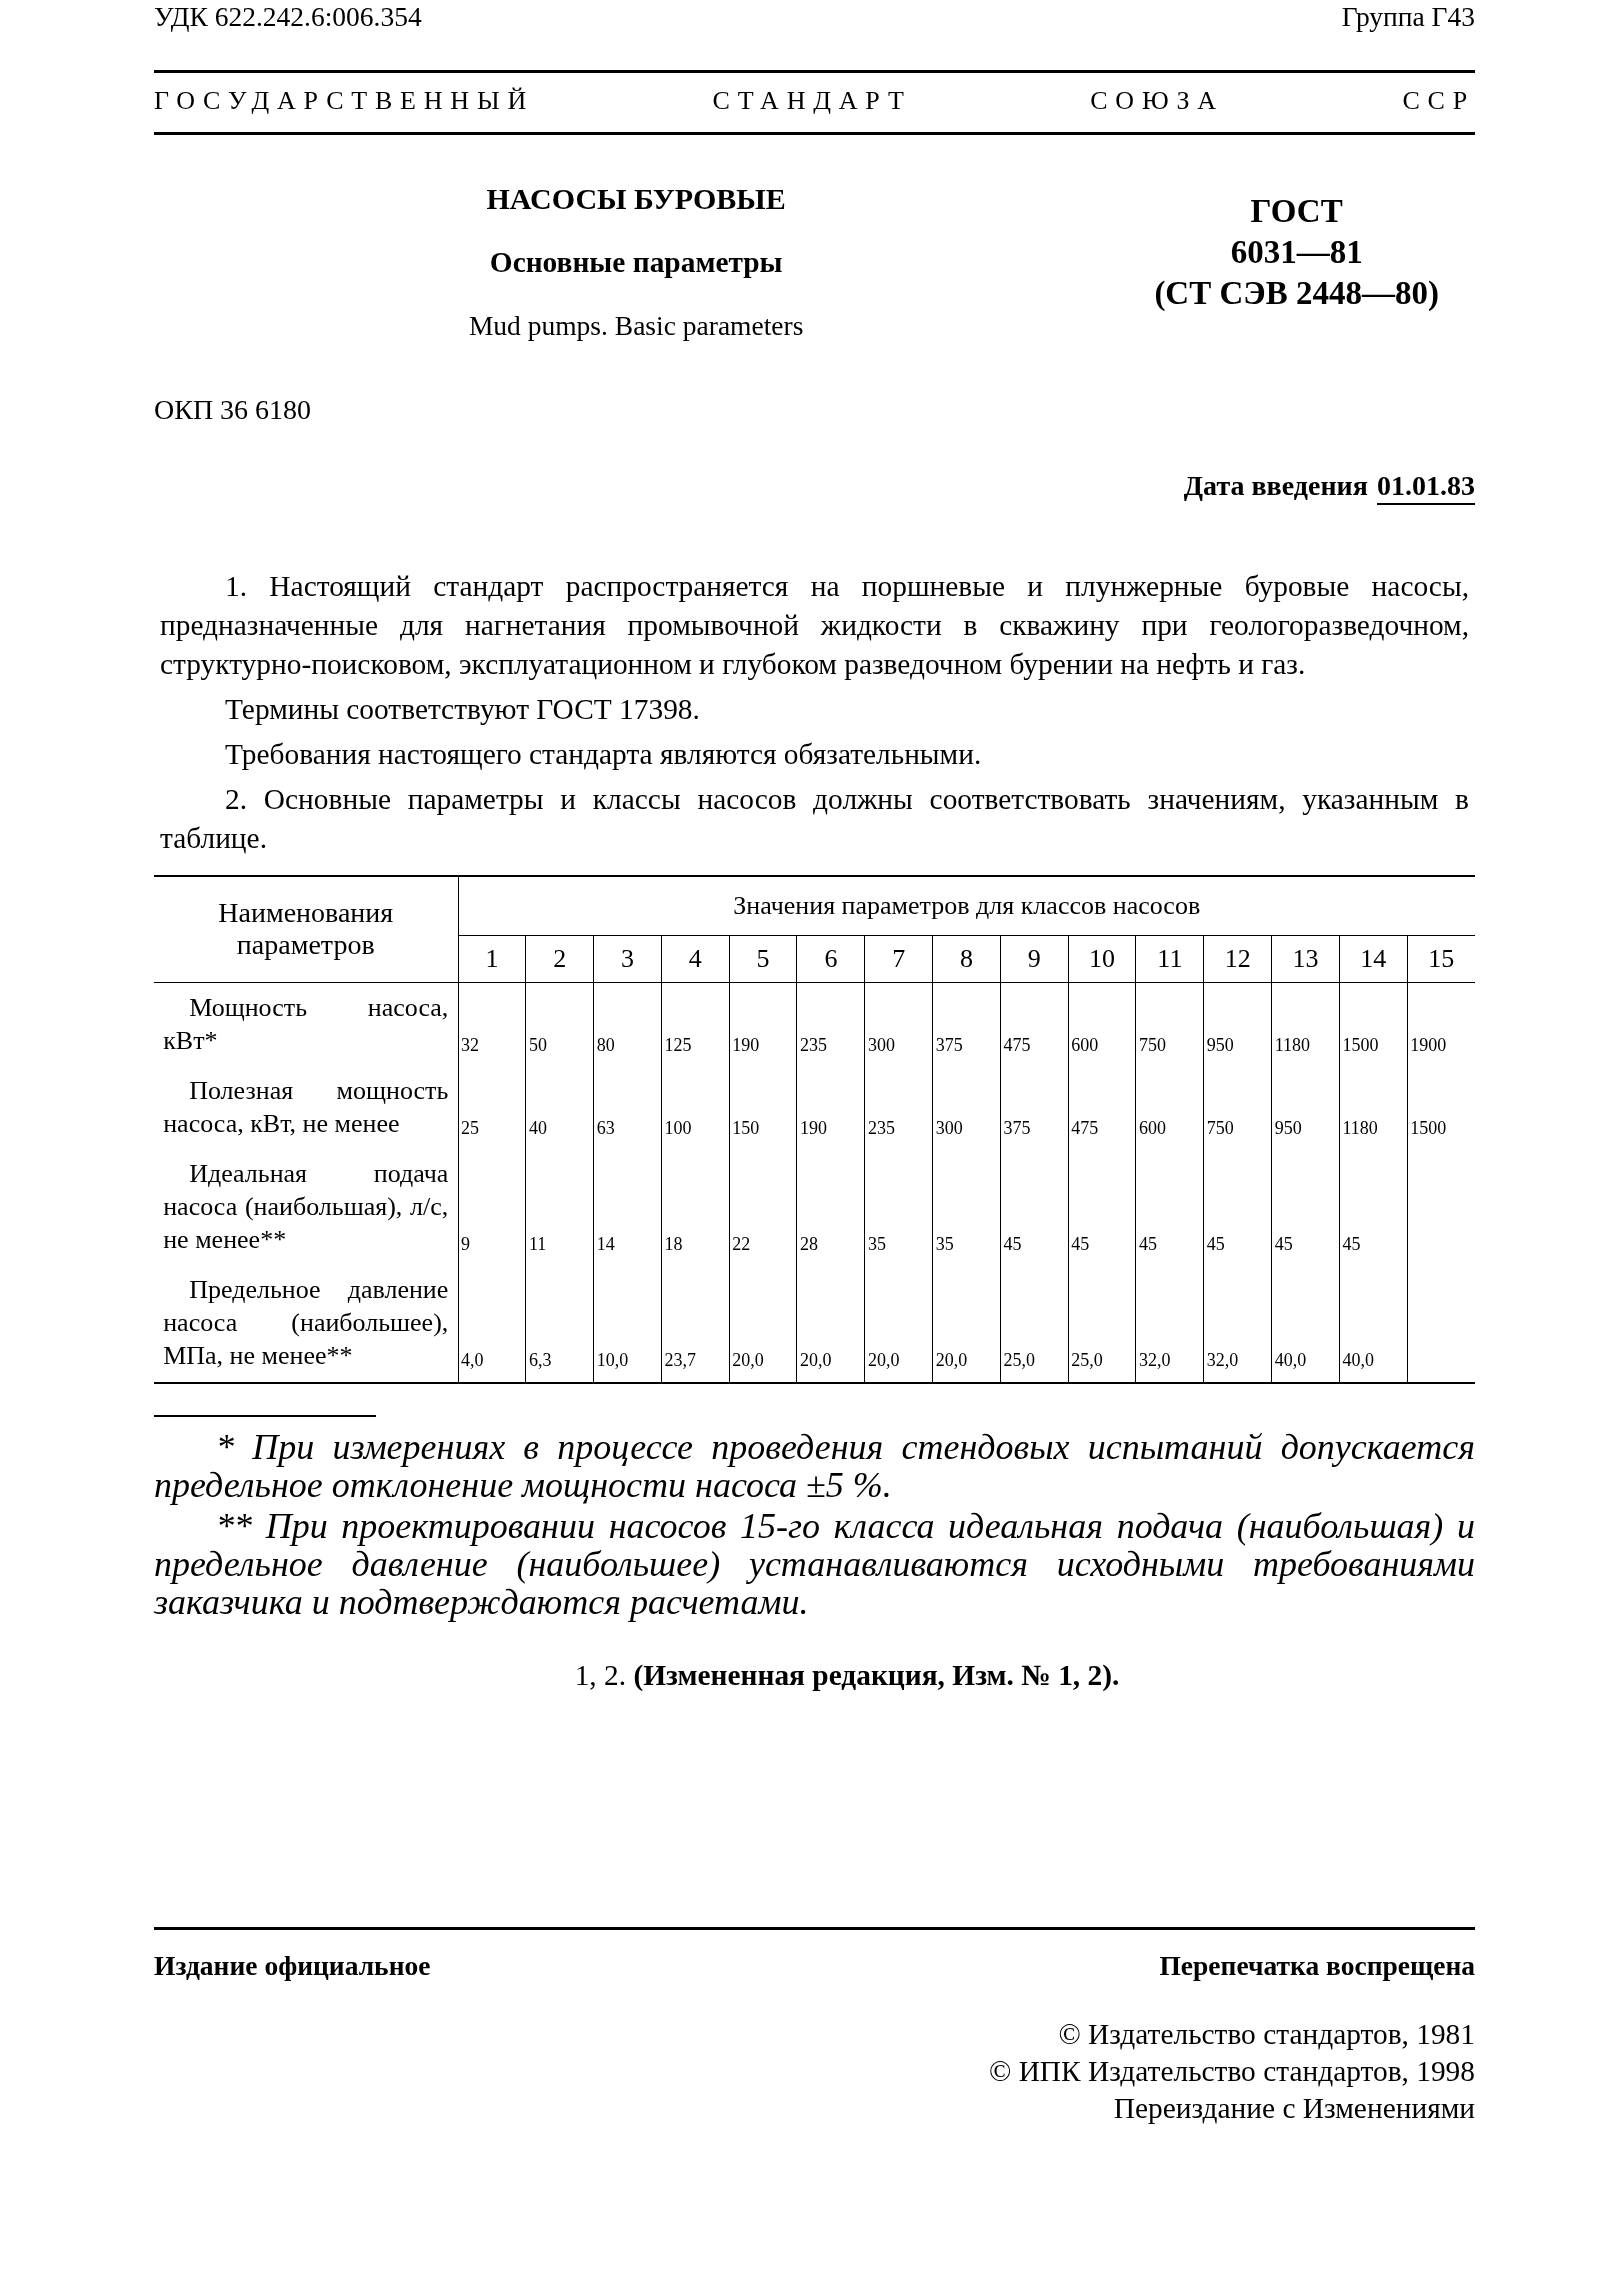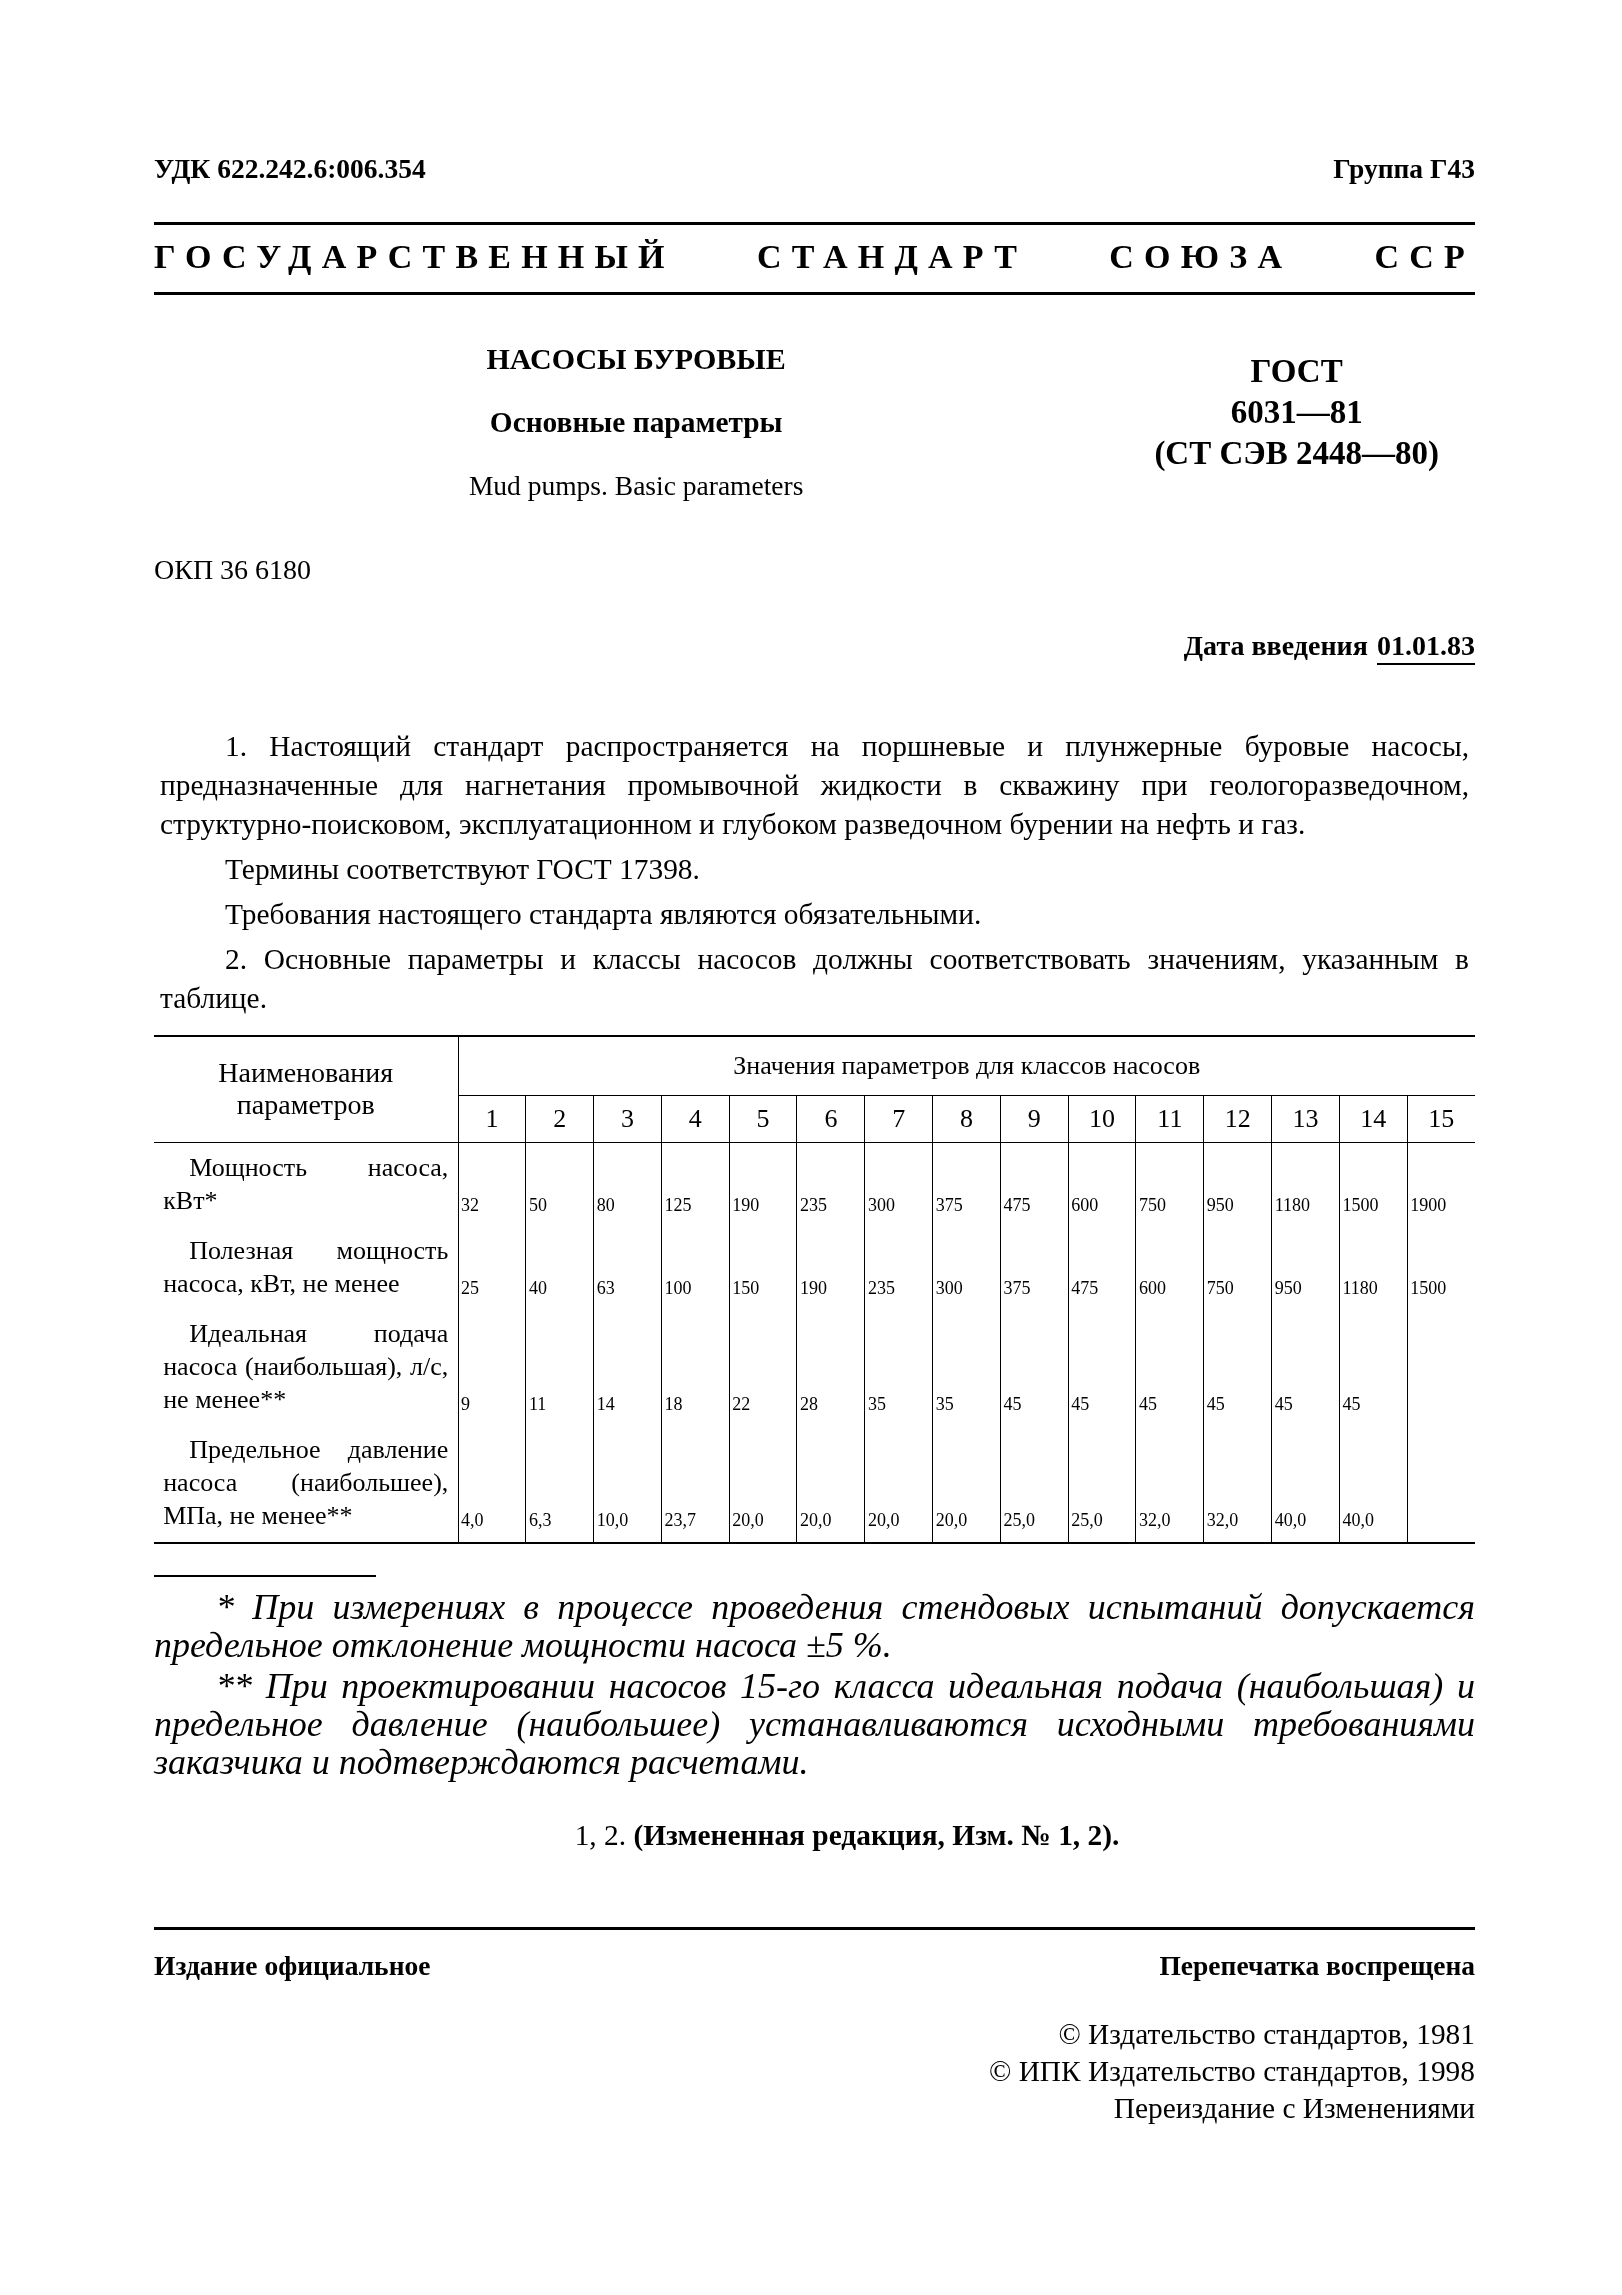--- a/index.html
+++ b/index.html
@@ -5,30 +5,29 @@
   html, body { margin: 0; padding: 0; }
   body {
     width: 1622px; height: 2295px;
     background: #ffffff; color: #000000;
     font-family: "Liberation Serif", "DejaVu Serif", serif;
     position: relative; overflow: hidden;
   }
   .content { position: absolute; left: 154px; top: 0; width: 1321px; }
 
   .top-row {
-    margin-top: 152px;
     display: flex; justify-content: space-between;
-    font-weight: bold; font-size: 27.5px; line-height: 33px;
+    font-weight: normal; font-size: 27.5px; line-height: 33px;
   }
 
   .banner {
     margin-top: 37px;
     border-top: 3.3px solid #000; border-bottom: 3.3px solid #000;
     padding: 13px 0 15.7px 0;
-    font-weight: bold; font-size: 34px;
+    font-weight: normal; font-size: 26px;
     letter-spacing: 0.30em; word-spacing: 0.55em;
     text-align: justify; text-align-last: justify;
     white-space: nowrap; overflow: hidden;
   }
 
   .title-section { display: flex; margin-top: 47px; }
   .title-left { width: 73%; text-align: center; }
   .doc-title { font-size: 30px; font-weight: bold; }
   .doc-subtitle { font-size: 29.4px; font-weight: bold; margin-top: 30px; }
   .doc-subtitle-en { font-size: 27.5px; margin-top: 31px; }

